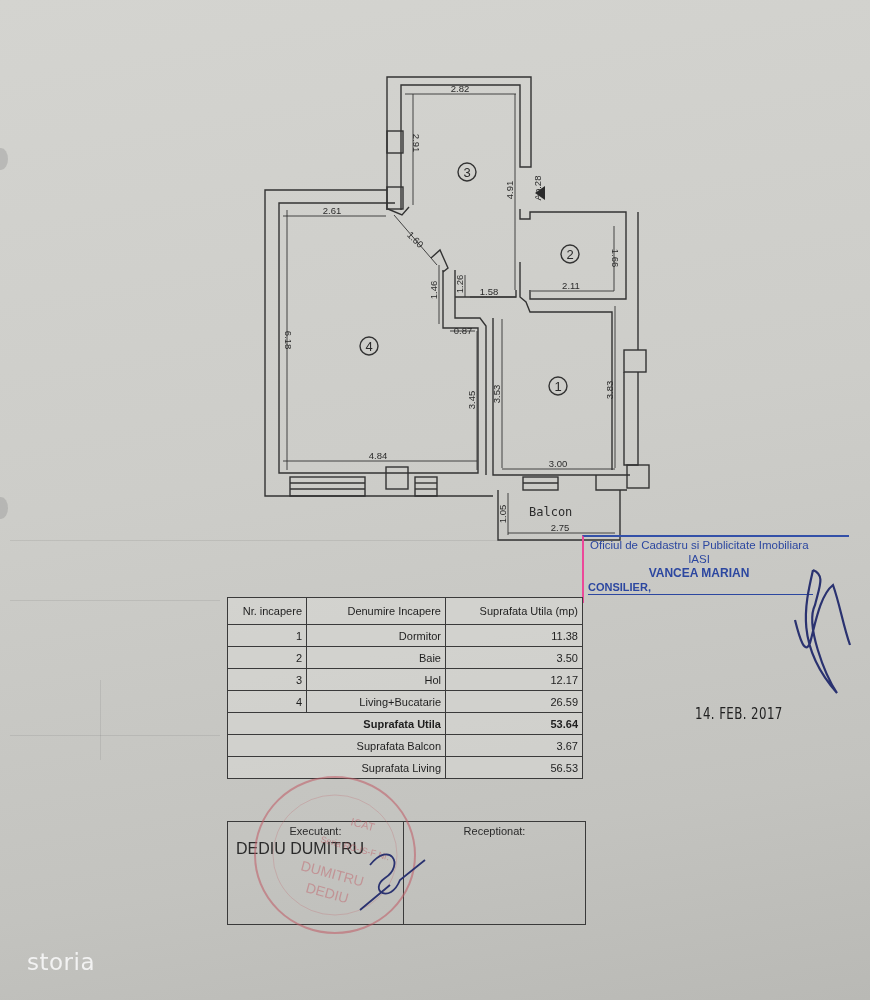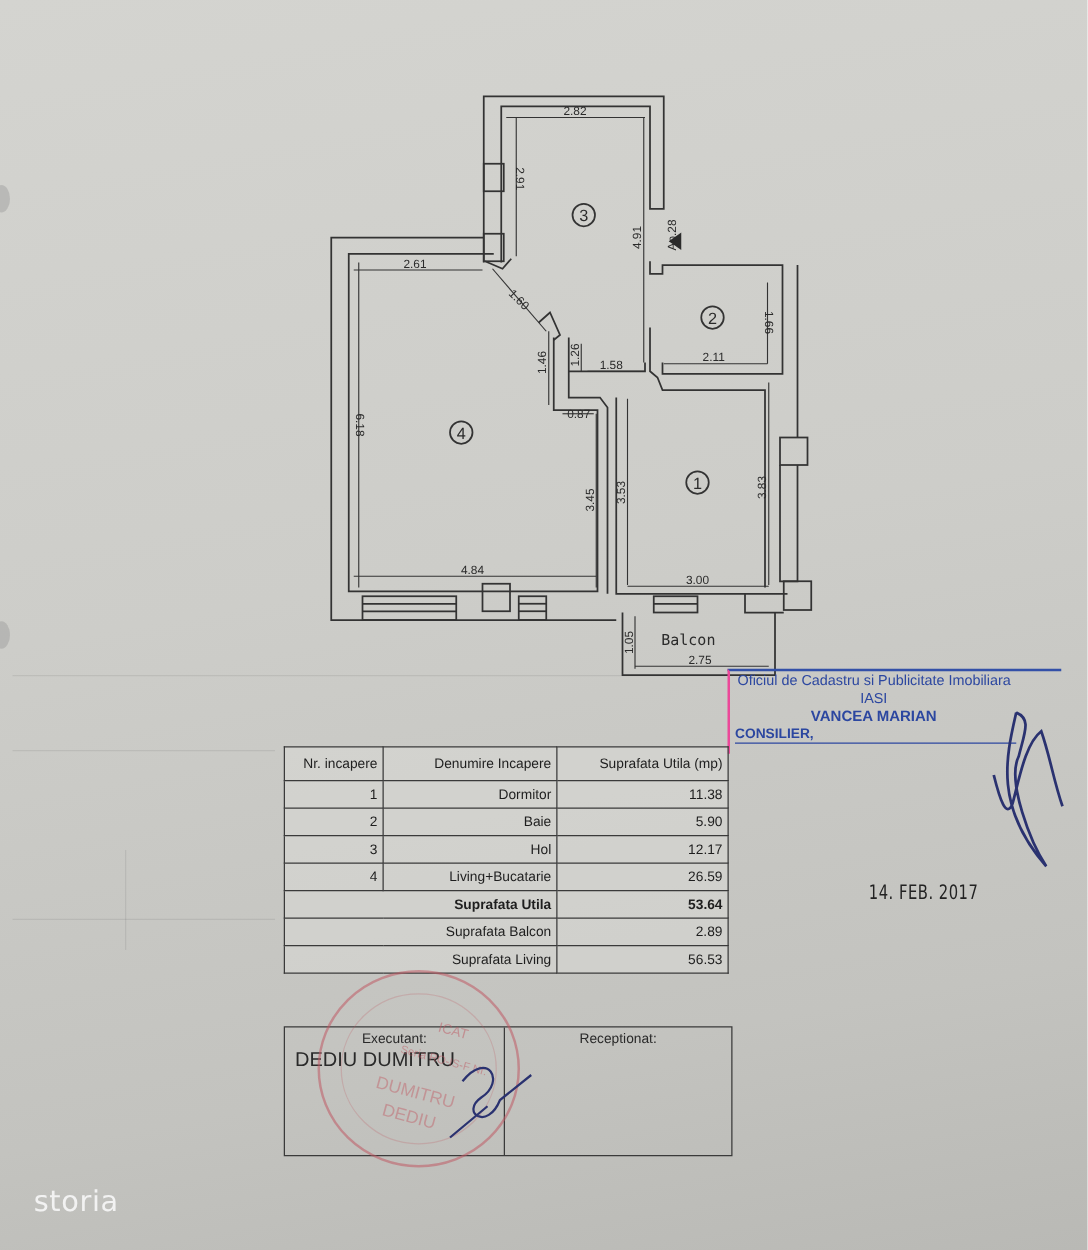--- a/index.html
+++ b/index.html
@@ -189,39 +189,39 @@
     <th>Suprafata Utila (mp)</th>
   </tr>
   <tr>
     <td>1</td>
     <td>Dormitor</td>
     <td>11.38</td>
   </tr>
   <tr>
     <td>2</td>
     <td>Baie</td>
-    <td>5.90</td>
+    <td>3.50</td>
   </tr>
   <tr>
     <td>3</td>
     <td>Hol</td>
     <td>12.17</td>
   </tr>
   <tr>
     <td>4</td>
     <td>Living+Bucatarie</td>
     <td>26.59</td>
   </tr>
   <tr>
     <td colspan="2" class="bold">Suprafata Utila</td>
     <td class="bold">53.64</td>
   </tr>
   <tr>
     <td colspan="2">Suprafata Balcon</td>
-    <td>2.89</td>
+    <td>3.67</td>
   </tr>
   <tr>
     <td colspan="2">Suprafata Living</td>
     <td>56.53</td>
   </tr>
 </tbody>
   </table>
 
 <div id="sign-block">
   <div id="sign-left" class="cell">

